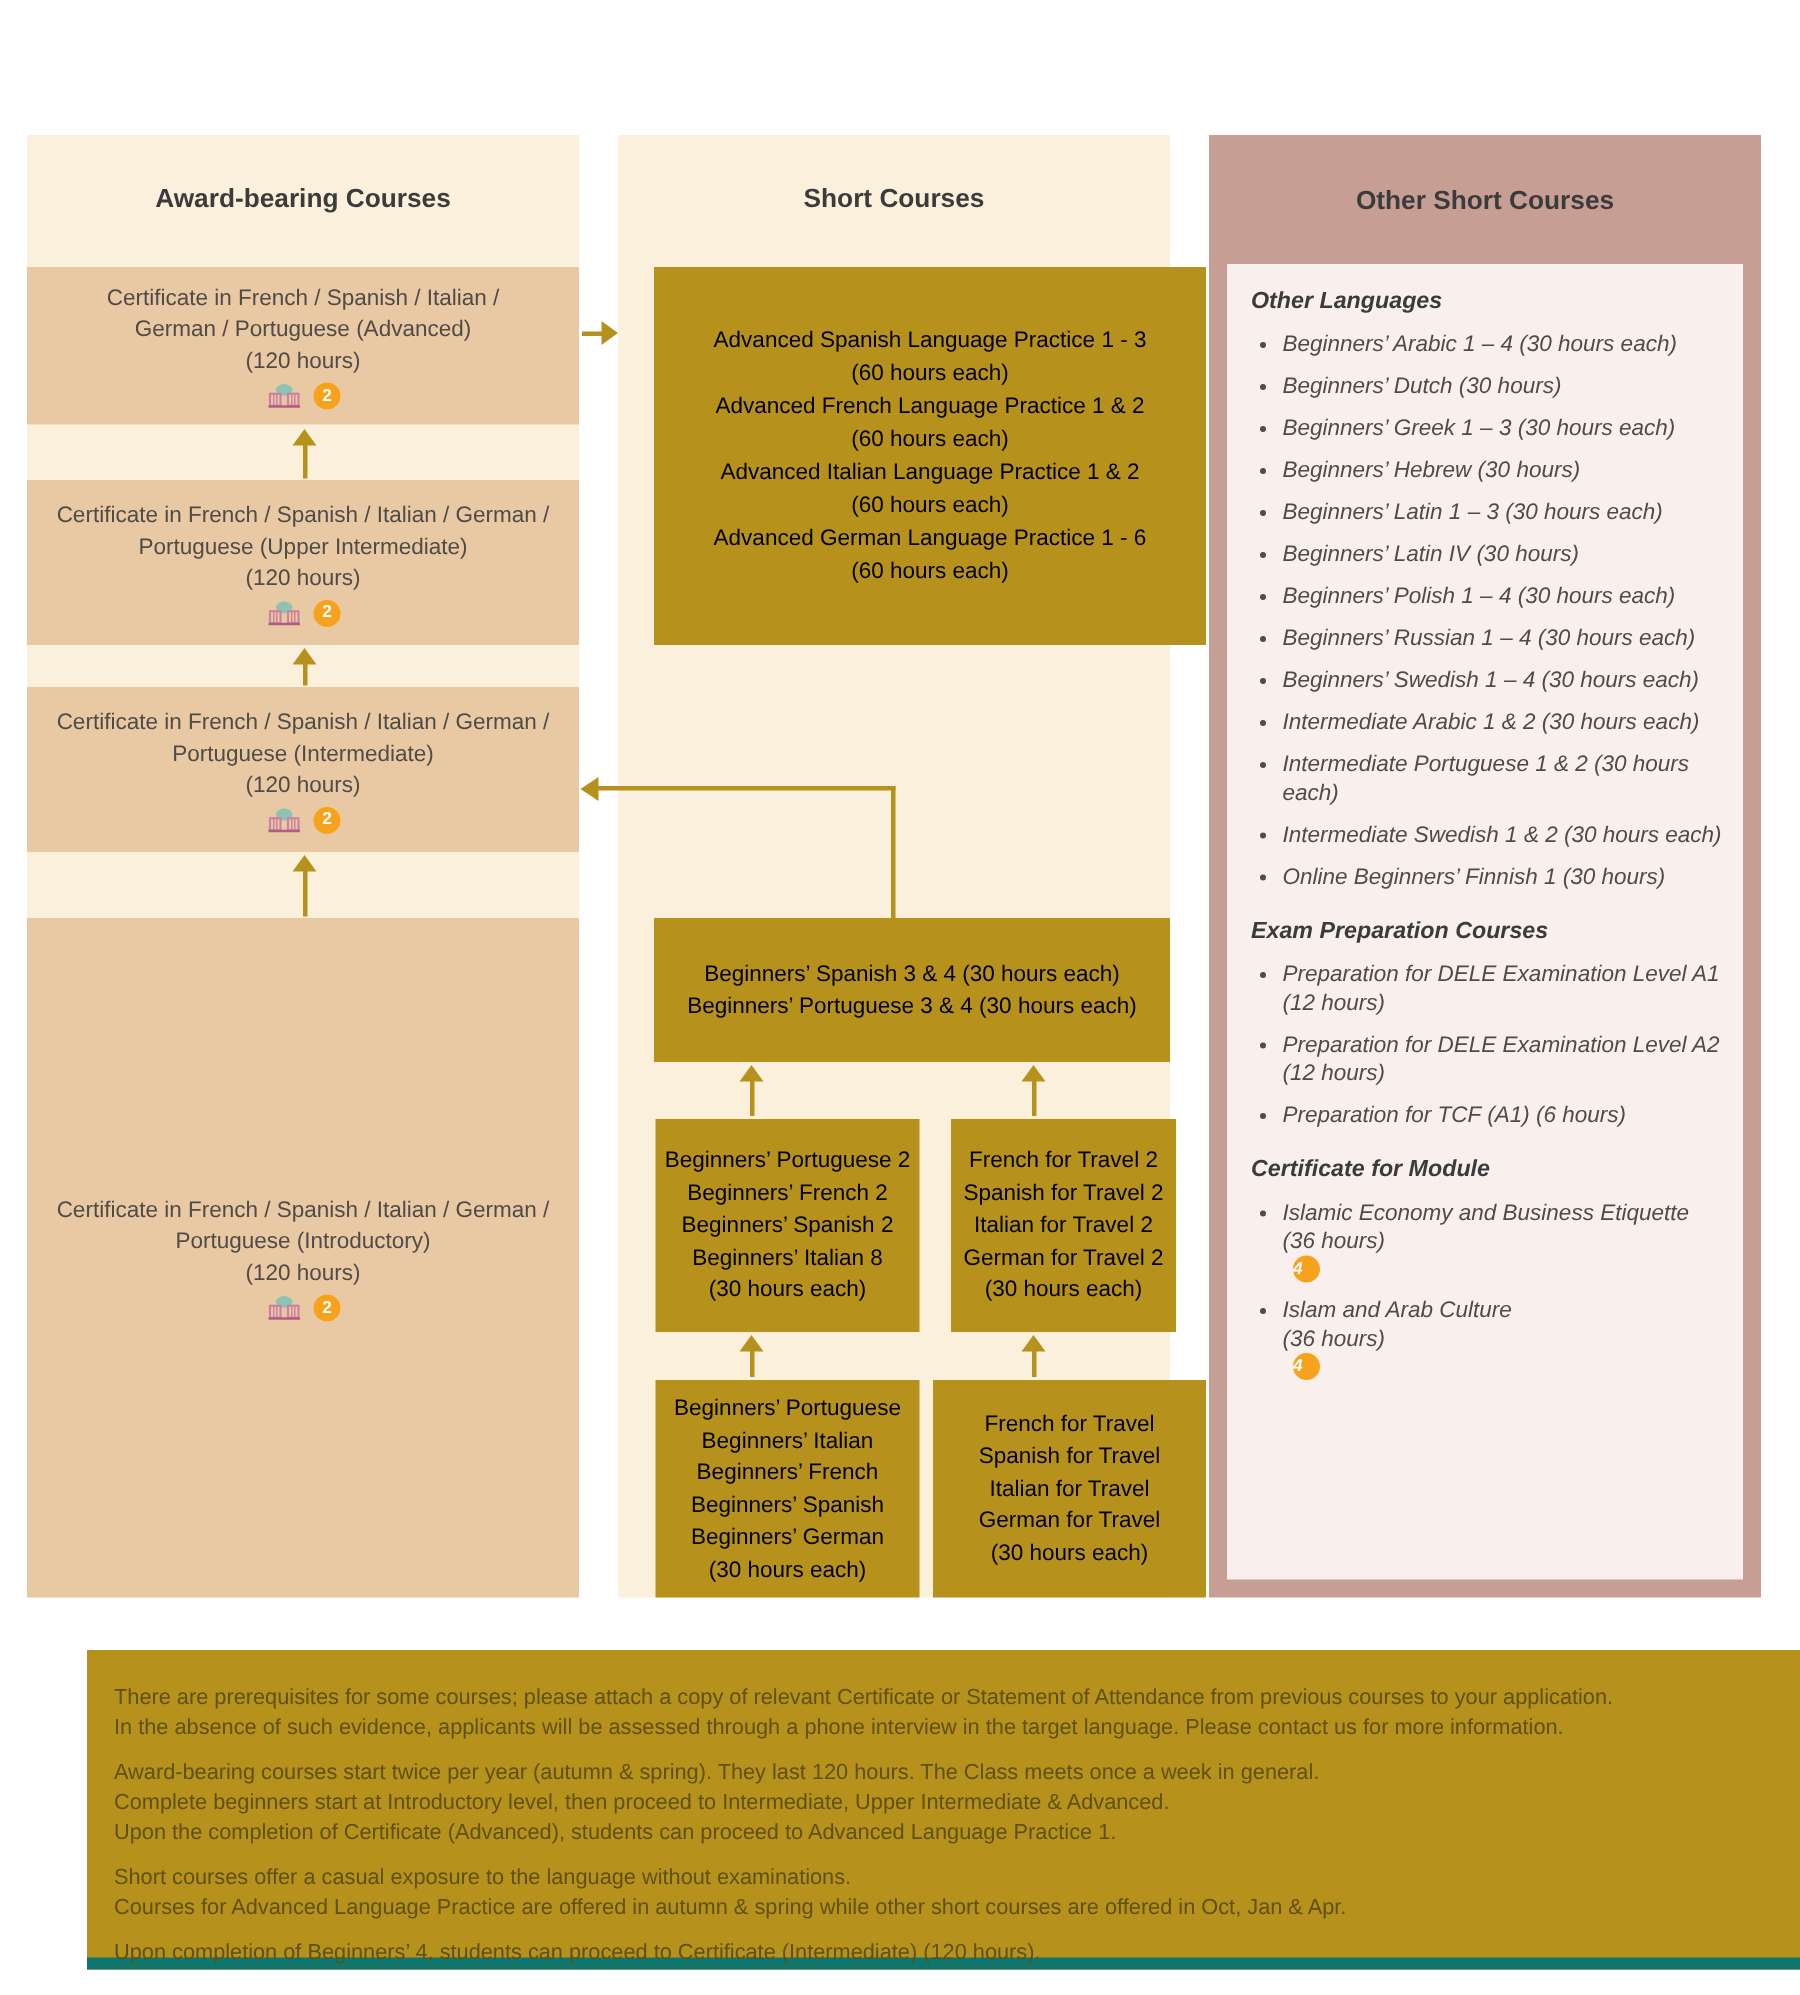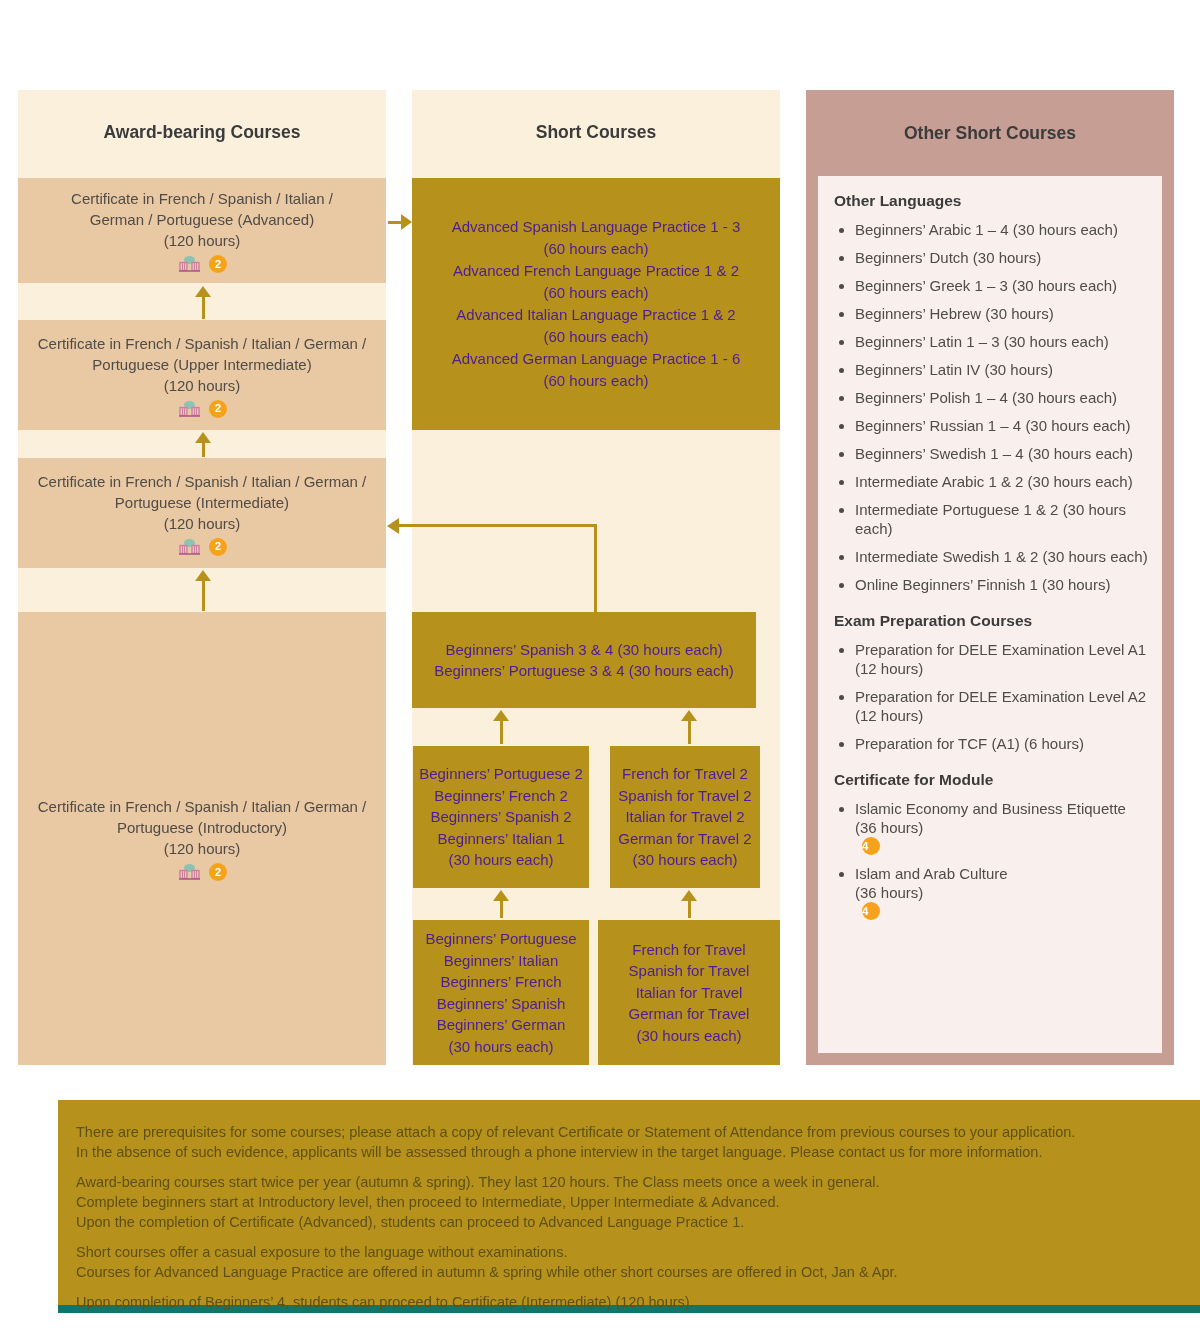--- a/index.html
+++ b/index.html
@@ -20,21 +20,21 @@
   .col-bg{position:absolute;top:90px;height:975px;width:368px;}
   .col-cream{background:#faf0dc;}
   .col-rose{background:#c79e94;}
   .col-title{position:absolute;top:90px;width:368px;height:84px;display:flex;
              align-items:center;justify-content:center;font-size:17.5px;font-weight:bold;color:#3b3b3b;}
 
   
   .box{position:absolute;box-sizing:border-box;display:flex;flex-direction:column;
        align-items:center;justify-content:center;text-align:center;}
   .box-tan{background:#e9c9a4;color:#4f4b47;font-size:15px;line-height:21px;}
-  .box-gold{background:#b6921d;color:#4c1d95;font-size:15px;line-height:21.5px;}
+  .box-gold{background:#b6921d;color:#000000;font-size:15px;line-height:21.5px;margin-left:24px;}
   .iconrow{display:flex;align-items:center;justify-content:center;gap:7px;margin-top:4px;}
 
   .badge{display:inline-flex;width:18px;height:18px;border-radius:50%;background:#f6a21d;
          color:#fff;font-size:11.5px;font-weight:bold;align-items:center;justify-content:center;}
   .badge.inline{vertical-align:-4px;margin-left:7px;}
 
   
   .up-arrow{position:absolute;width:16px;}
   .up-arrow .stem{position:absolute;left:6.5px;top:9px;bottom:0;width:3px;background:#b6921d;}
   .up-arrow .head{position:absolute;left:0;top:0;width:0;height:0;
@@ -45,21 +45,21 @@
   .right-arrow .head{position:absolute;right:0;top:0;width:0;height:0;
                   border-top:8px solid transparent;border-bottom:8px solid transparent;
                   border-left:11px solid #b6921d;}
   .line{position:absolute;background:#b6921d;}
   .left-head{position:absolute;width:0;height:0;border-top:8px solid transparent;
              border-bottom:8px solid transparent;border-right:12px solid #b6921d;}
 
   
   .other-panel{position:absolute;left:818px;top:176px;width:344px;height:877px;
                background:#f9f0ee;box-sizing:border-box;padding:16px 12px 0 16px;
-               color:#4f4b47;font-size:15px;}
+               color:#4f4b47;font-size:15px;font-style:italic;}
   .other-panel h3{margin:0 0 10px 0;font-size:15.5px;color:#3b3b3b;}
   .other-panel ul{margin:0 0 18px 0;padding-left:21px;list-style:disc;}
   .other-panel li{margin-bottom:9px;line-height:19px;}
   .other-panel li span{display:block;}
 </style>
 </head>
 <body>
 
 <div class="page">
 
@@ -171,21 +171,21 @@
 
   <div class="box box-gold" style="left:412px;top:612px;width:344px;height:96px;">
     <div>Beginners’ Spanish 3 &amp; 4  (30 hours each)</div>
     <div>Beginners’ Portuguese 3 &amp; 4  (30 hours each)</div>
   </div>
 
   <div class="box box-gold" style="left:413px;top:746px;width:176px;height:142px;">
     <div>Beginners’ Portuguese 2</div>
     <div>Beginners’ French 2</div>
     <div>Beginners’ Spanish 2</div>
-    <div>Beginners’ Italian 1</div>
+    <div>Beginners’ Italian 8</div>
     <div>(30 hours each)</div>
   </div>
 
   <div class="box box-gold" style="left:610px;top:746px;width:150px;height:142px;">
     <div>French for Travel 2</div>
     <div>Spanish for Travel 2</div>
     <div>Italian for Travel 2</div>
     <div>German for Travel 2</div>
     <div>(30 hours each)</div>
   </div>

